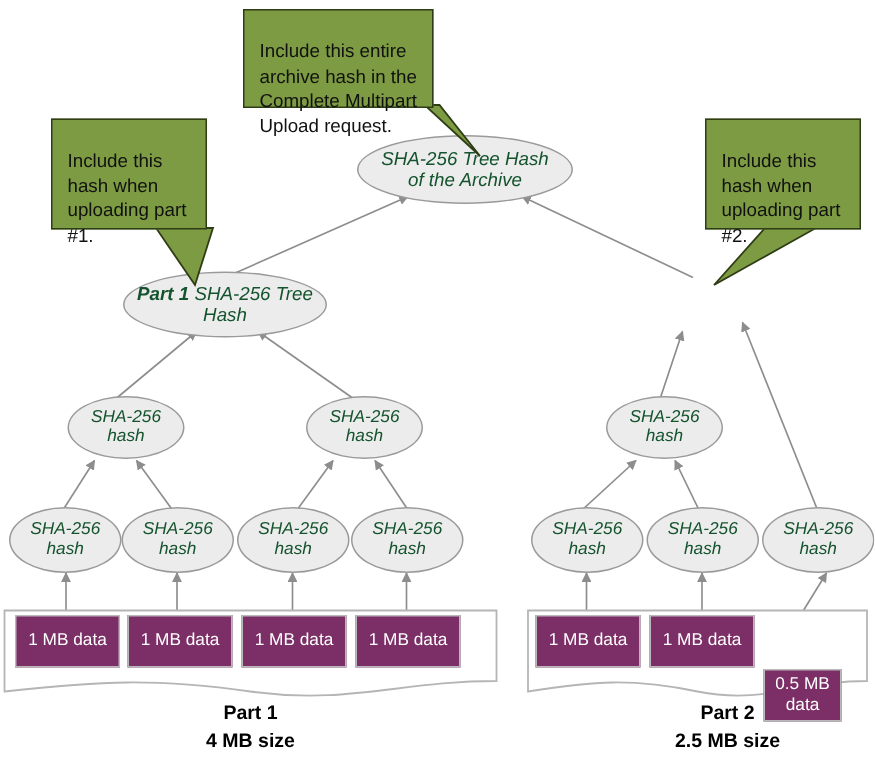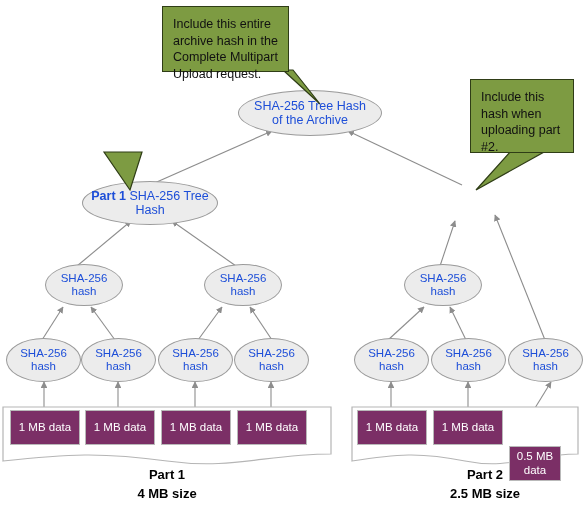--- a/index.html
+++ b/index.html
@@ -27,23 +27,24 @@
   .node {
     position: absolute;
     box-sizing: border-box;
     background: #ececec;
     border: 1px solid #9a9a9a;
     border-radius: 50%;
     display: flex;
     align-items: center;
     justify-content: center;
     text-align: center;
-    color: #1d4ed8;
+    color: #14532d;
     line-height: 1.12;
     z-index: 3;
+    font-style: italic;
   }
   .node-root {
     font-size: 12.5px;
   }
   .node-part {
     font-size: 12.5px;
   }
   .node-part b {
     font-weight: bold;
   }
@@ -54,21 +55,21 @@
     font-size: 11.5px;
   }
   .callout {
     position: absolute;
     box-sizing: border-box;
     background: #7d9b42;
     border: 1px solid #2f3d16;
     color: #111111;
     font-size: 12.5px;
     line-height: 1.33;
-    padding: 9px 9px 6px 10px;
+    padding: 19px 9px 6px 10px;
     z-index: 6;
   }
   .partbox {
     position: absolute;
     z-index: 2;
   }
   .datablock {
     position: absolute;
     box-sizing: border-box;
     background: #7b2f66;
@@ -138,20 +139,23 @@
   <svg style="position:absolute;left:0;top:0;width:583px;height:513px;z-index:5;" viewBox="0 0 583 513" xmlns="http://www.w3.org/2000/svg">
     <polygon points="283,70 293,70 320,104" fill="#7d9b42" stroke="#2f3d16" stroke-width="1.2" stroke-linejoin="miter"></polygon>
     <polygon points="104,152 142,152 130,190" fill="#7d9b42" stroke="#2f3d16" stroke-width="1.2" stroke-linejoin="miter"></polygon>
     <polygon points="510,152 544,152 476,190" fill="#7d9b42" stroke="#2f3d16" stroke-width="1.2" stroke-linejoin="miter"></polygon>
   </svg>
 
   <div class="callout" style="left:162px;top:6px;width:127px;height:66px;">
     <span>Include this entire archive hash in the Complete Multipart Upload request.</span>
   </div>
 
+  <div class="callout" style="left:34px;top:79px;width:104px;height:74px;">
+    <span>Include this hash when uploading part #1.</span>
+  </div>
 
   <div class="callout" style="left:470px;top:79px;width:104px;height:74px;">
     <span>Include this hash when uploading part #2.</span>
   </div>
 
   <div class="node node-root" style="left:238px;top:90px;width:144px;height:46px;">
     <div>
       <span>SHA-256 Tree Hash</span><br>
       <span>of the Archive</span>
     </div>

